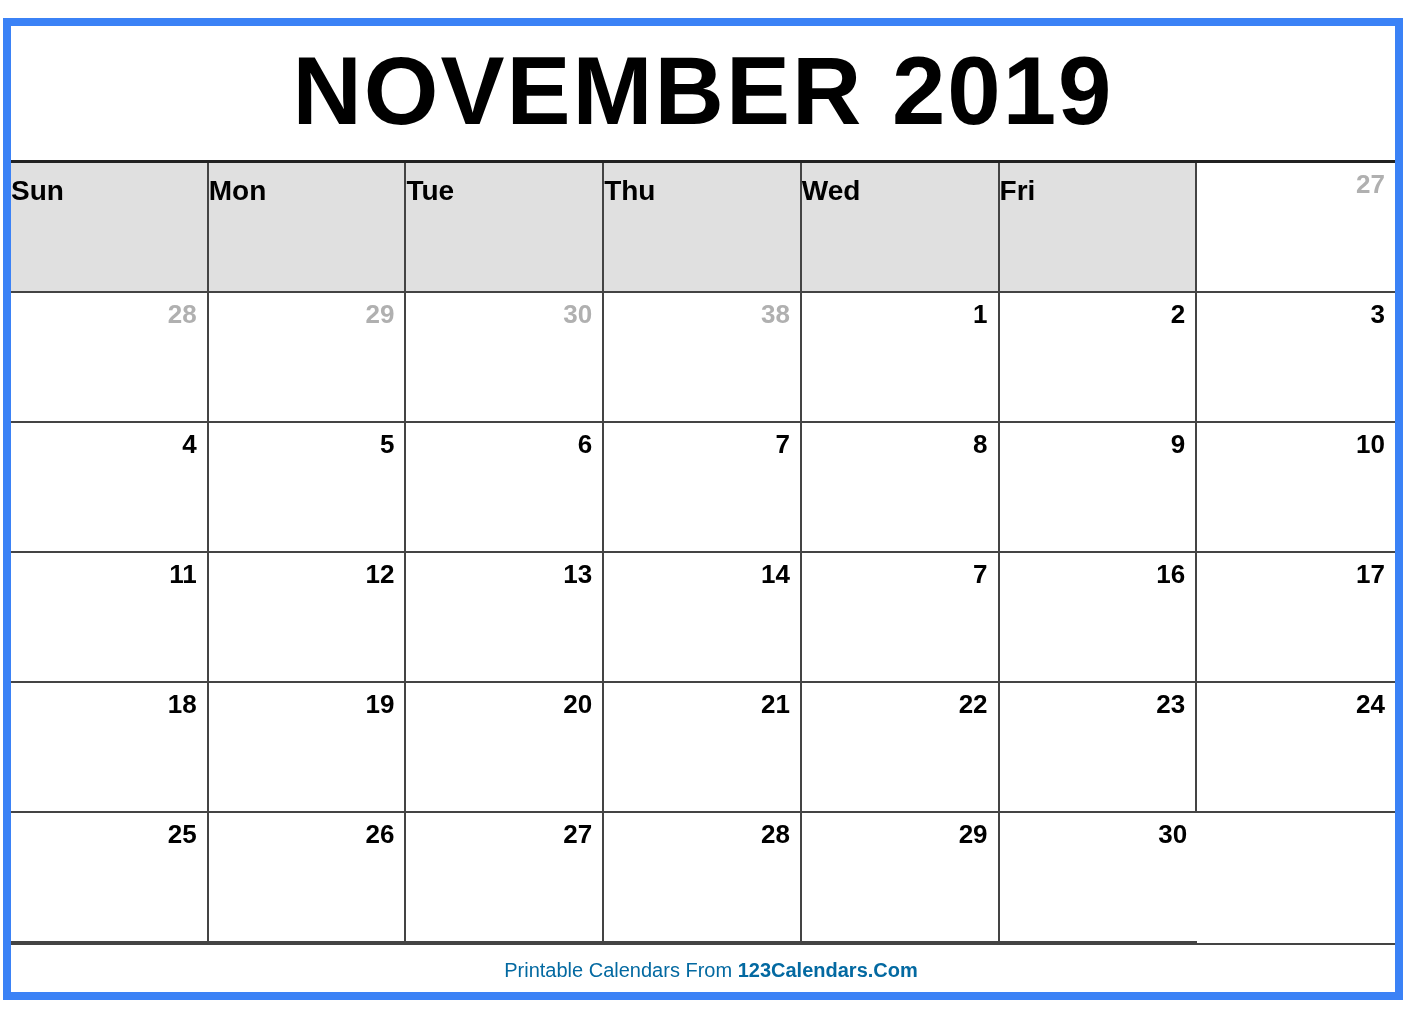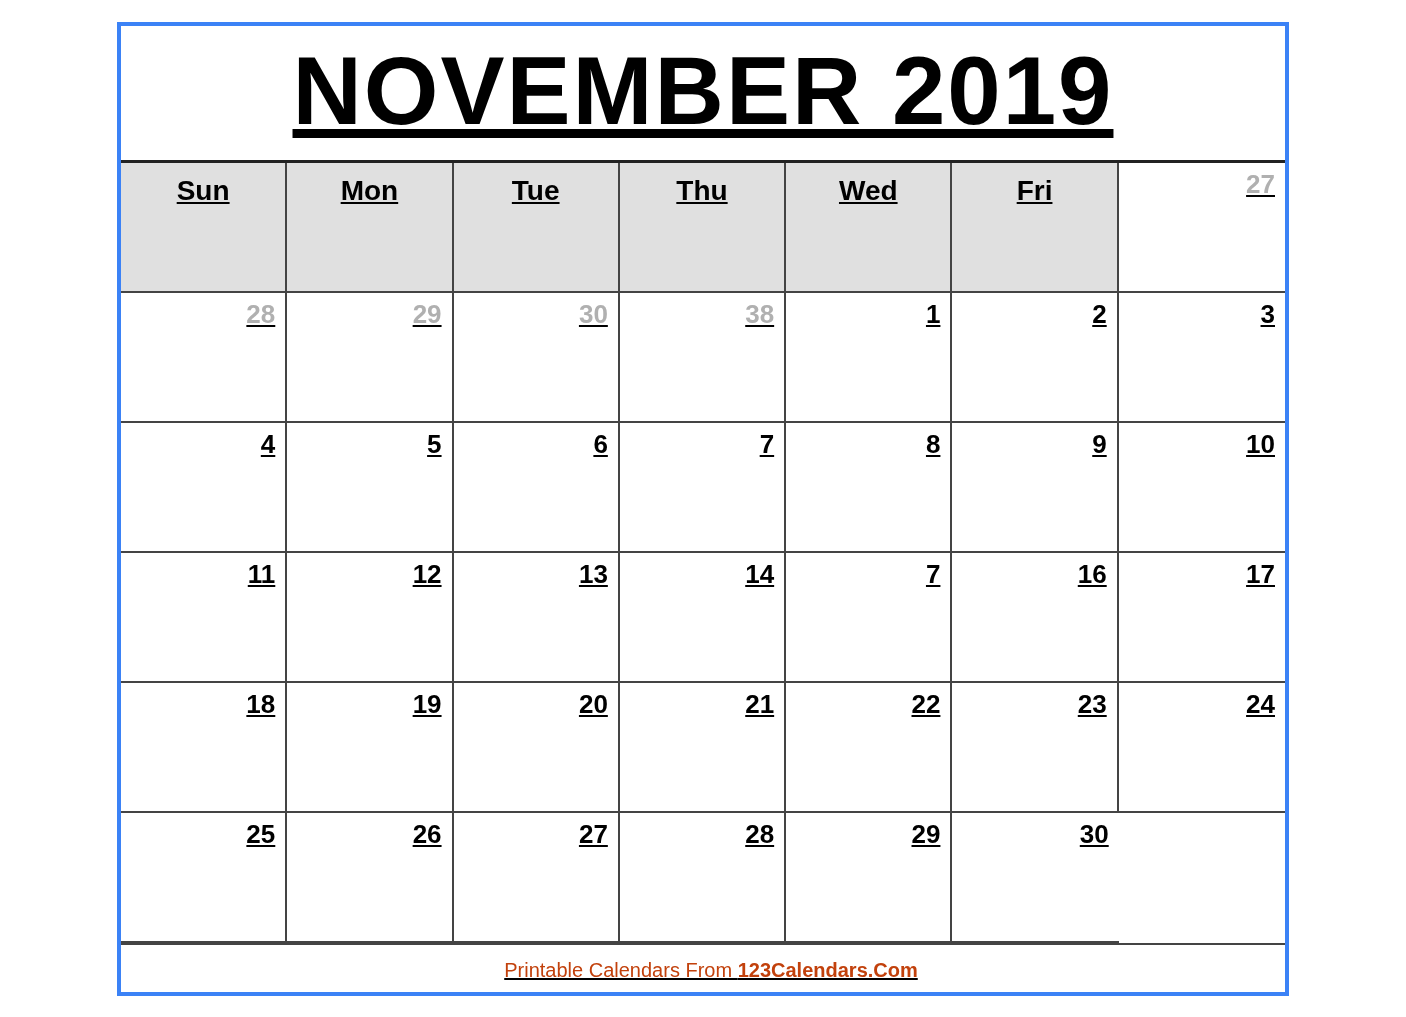--- a/index.html
+++ b/index.html
@@ -11,45 +11,44 @@
     body {
       background: #fff;
       display: flex;
       justify-content: center;
       align-items: center;
       min-height: 100vh;
       font-family: Arial, Helvetica, sans-serif;
     }
 
     .calendar-wrapper {
-      width: 1172px;
-      border: 4px solid #3b82f6;
+      width: 1400px;
+      border: 8px solid #3b82f6;
       background: #fff;
-      text-decoration: underline;
     }
 
     .calendar-title {
       text-align: center;
       font-size: 96px;
       font-weight: 900;
       padding: 10px 0 14px 0;
       border-bottom: 3px solid #222;
       letter-spacing: 2px;
       color: #000;
     }
 
     .calendar-grid {
       display: grid;
       grid-template-columns: repeat(7, 1fr);
       border-top: none;
     }
 
     .day-header {
       background: #e0e0e0;
-      text-align: center;
+      text-align: left;
       font-size: 28px;
       font-weight: 700;
       padding: 12px 0;
       border-right: 2px solid #444;
       border-bottom: 2px solid #444;
       color: #000;
     }
 
     .day-header:last-child {
       border-right: none;
@@ -73,21 +72,21 @@
     }
 
     .day-cell.other-month {
       color: #b0b0b0;
     }
 
     .footer {
       text-align: center;
       font-size: 20px;
       padding: 14px 0 10px 16px;
-      color: #c2410c;
+      color: #0369a1;
       border-top: 2px solid #444;
     }
 
     .footer strong {
       font-weight: 700;
     }
   </style>
 </head>
 <body>
 

